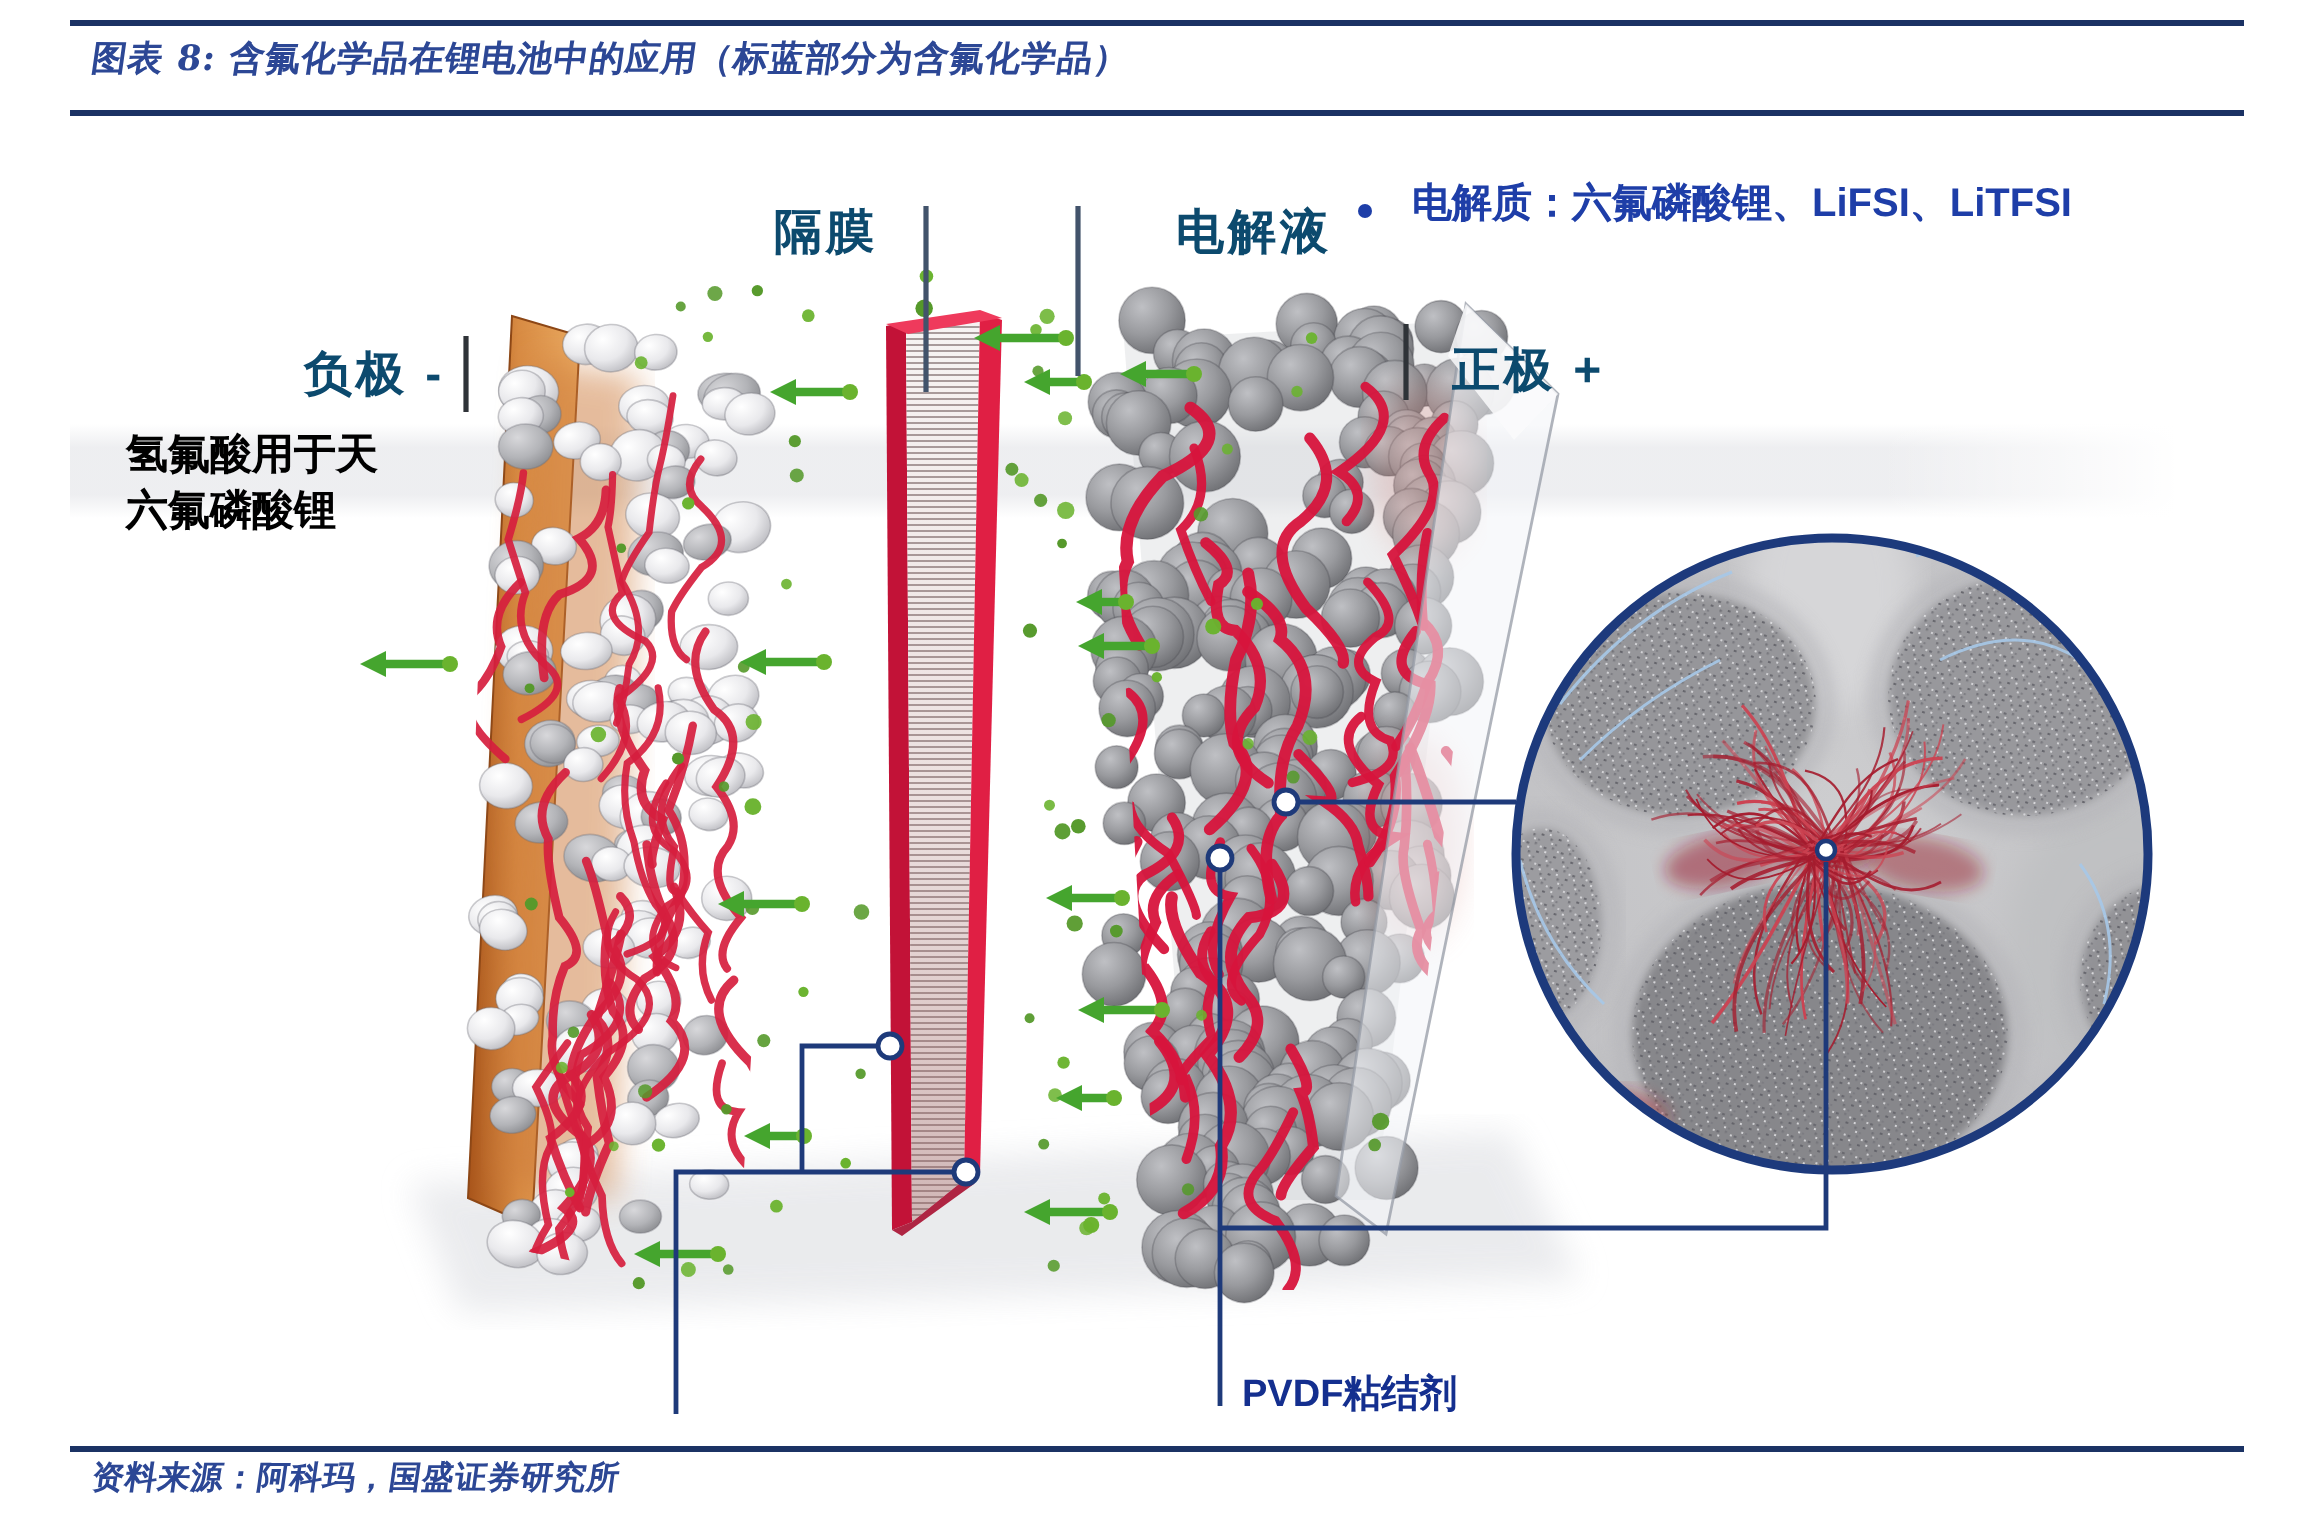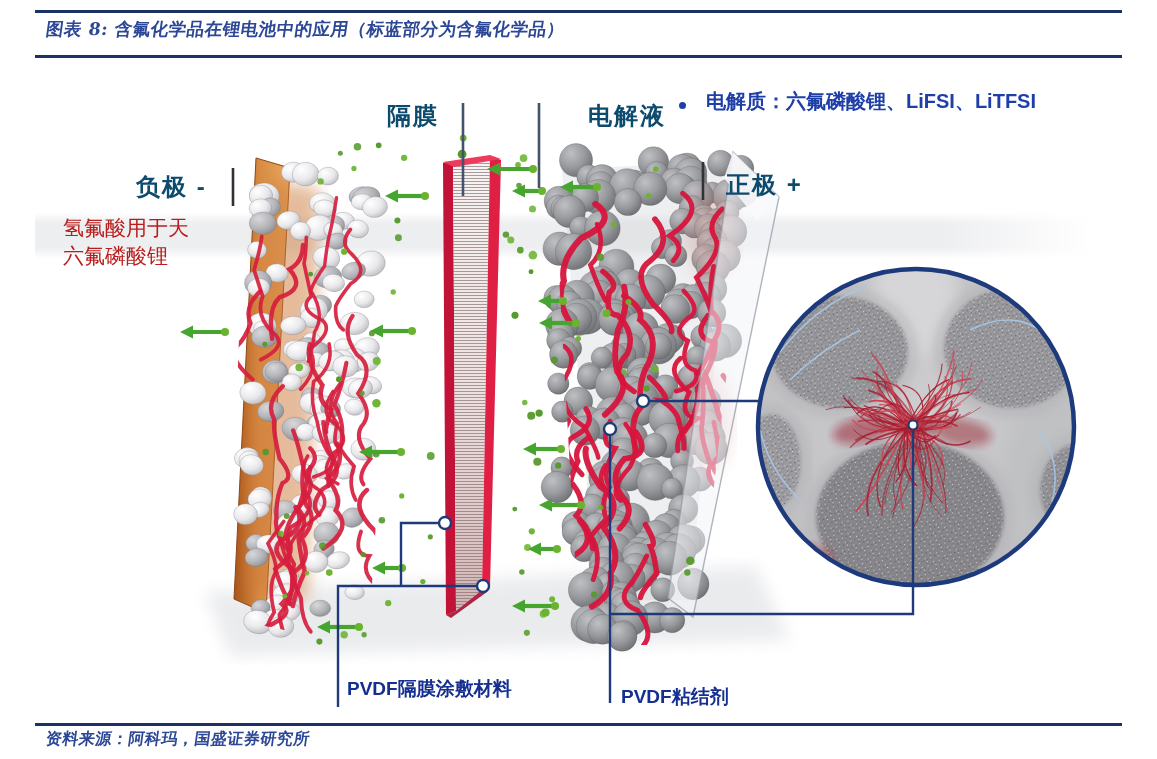--- a/index.html
+++ b/index.html
@@ -5,21 +5,21 @@
   html,body{margin:0;padding:0}
   #page{position:relative;width:1157px;height:759px;background:#fff;font-family:"Liberation Sans",sans-serif;overflow:hidden}
   .rule{position:absolute;left:35px;width:1087px;background:#1b3264}
   .txt{position:absolute;white-space:nowrap}
   #title{left:46px;top:17px;font-family:"DejaVu Serif",serif;font-weight:600;font-size:17.5px;color:#2c4795;letter-spacing:.5px;transform:skewX(-8deg)}
   #source{left:46px;top:729px;font-family:"DejaVu Serif",serif;font-weight:600;font-size:16px;color:#2c4795;letter-spacing:.5px;transform:skewX(-8deg)}
   .blab{font-weight:bold;color:#0c4a6e;font-size:24px;letter-spacing:2px}
   .bullet-row{position:absolute;left:679px;display:flex;align-items:center}
   .bdot{width:7px;height:7px;border-radius:50%;background:#1e3ea8;margin-top:8px;margin-right:20px;flex:none}
   .bullet-row .btxt{font-weight:bold;color:#1e3ea8;font-size:20px}
-  #note-left{left:63px;top:214px;font-size:21px;line-height:28px;font-weight:normal;color:#b91c1c}
+  #note-left{left:63px;top:214px;font-size:21px;line-height:28px;font-weight:bold;color:#000000}
   .pvdf{font-size:19px;font-weight:bold;color:#142f8f}
   #watermark{left:903px;top:704px;font-size:32px;font-weight:bold;color:#ffffff;-webkit-text-stroke:1.8px #313741;letter-spacing:0px;z-index:5}
   svg{position:absolute;left:0;top:0}
 </style>
 </head>
 <body>
 
 <div id="page">
   <div class="rule" style="top:10px;height:2.5px"></div>
   <div id="title" class="txt">图表 8:  含氟化学品在锂电池中的应用（标蓝部分为含氟化学品）</div>
@@ -791,33 +791,32 @@
         <path d="M610,435 V703"></path>
         <path d="M913,431 V614 H611"></path>
         <circle cx="445" cy="523" r="6" fill="#fff" stroke="#1e3a7a" stroke-width="2.4"></circle>
         <circle cx="483" cy="586" r="6" fill="#fff" stroke="#1e3a7a" stroke-width="2.4"></circle>
         <circle cx="643" cy="401" r="6" fill="#fff" stroke="#1e3a7a" stroke-width="2.4"></circle>
         <circle cx="610" cy="429" r="6" fill="#fff" stroke="#1e3a7a" stroke-width="2.4"></circle>
         <circle cx="913" cy="425" r="4.5" fill="#fff" stroke="#1e3a7a" stroke-width="2.2"></circle>
       </g>
     </svg>
 
-  <div class="txt blab" style="left:136px;top:171px">负极 -</div>
+  <div class="txt blab" style="left:152px;top:171px">负极 -</div>
   <div class="txt blab" style="left:726px;top:169px">正极 +</div>
   <div class="txt blab" style="left:387px;top:100px">隔膜</div>
   <div class="txt blab" style="left:588px;top:100px">电解液</div>
 
   <div class="bullet-row" style="top:88px">
     <span class="bdot"></span>
     <span class="btxt">电解质：六氟磷酸锂、LiFSI、LiTFSI</span>
   </div>
 
   <div id="note-left" class="txt">
     <div>氢氟酸用于天</div>
     <div>六氟磷酸锂</div>
   </div>
 
-  <div class="txt pvdf" style="left:347px;top:676px">PVDF隔膜涂敷材料</div>
   <div class="txt pvdf" style="left:621px;top:684px">PVDF粘结剂</div>
 
   <div class="rule" style="top:723px;height:2.5px"></div>
   <div id="source" class="txt">资料来源：阿科玛，国盛证券研究所</div>
 </div>
 
 </body></html>

